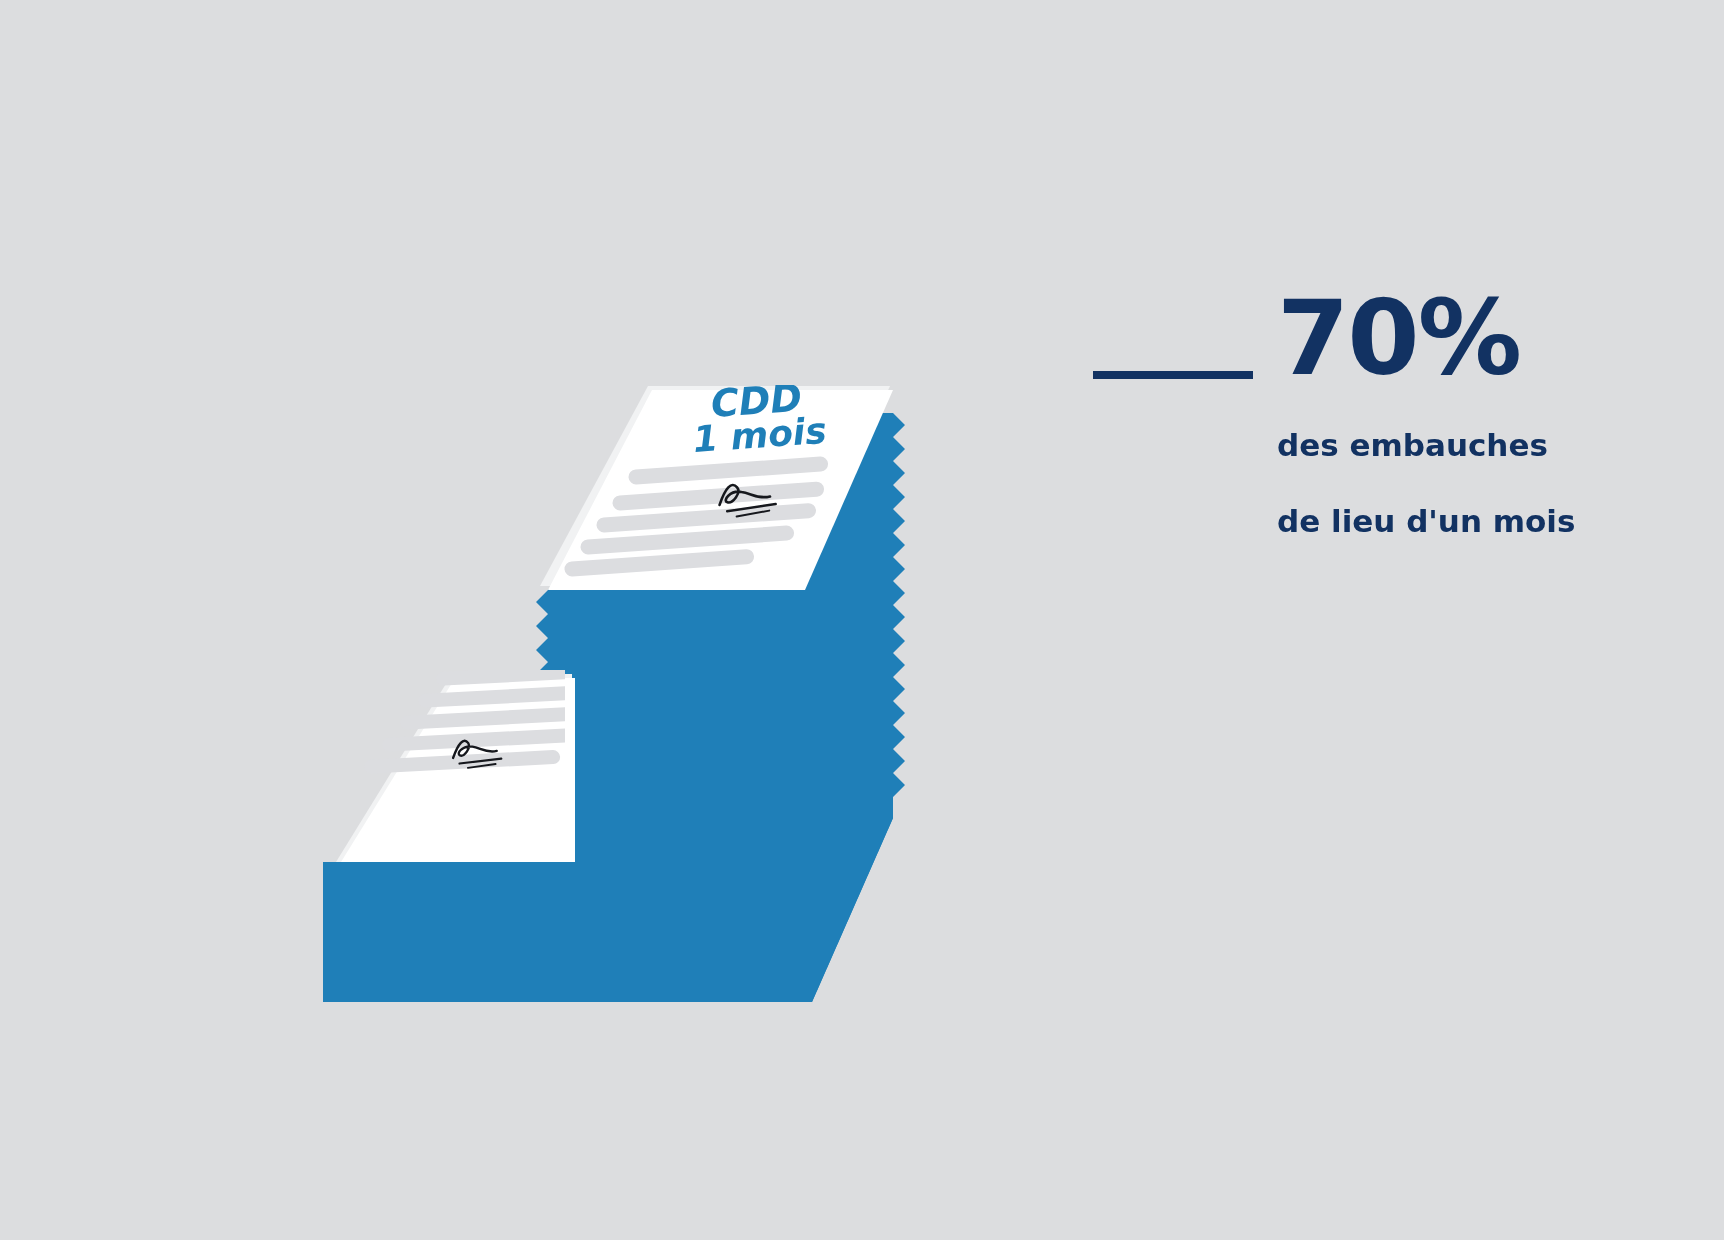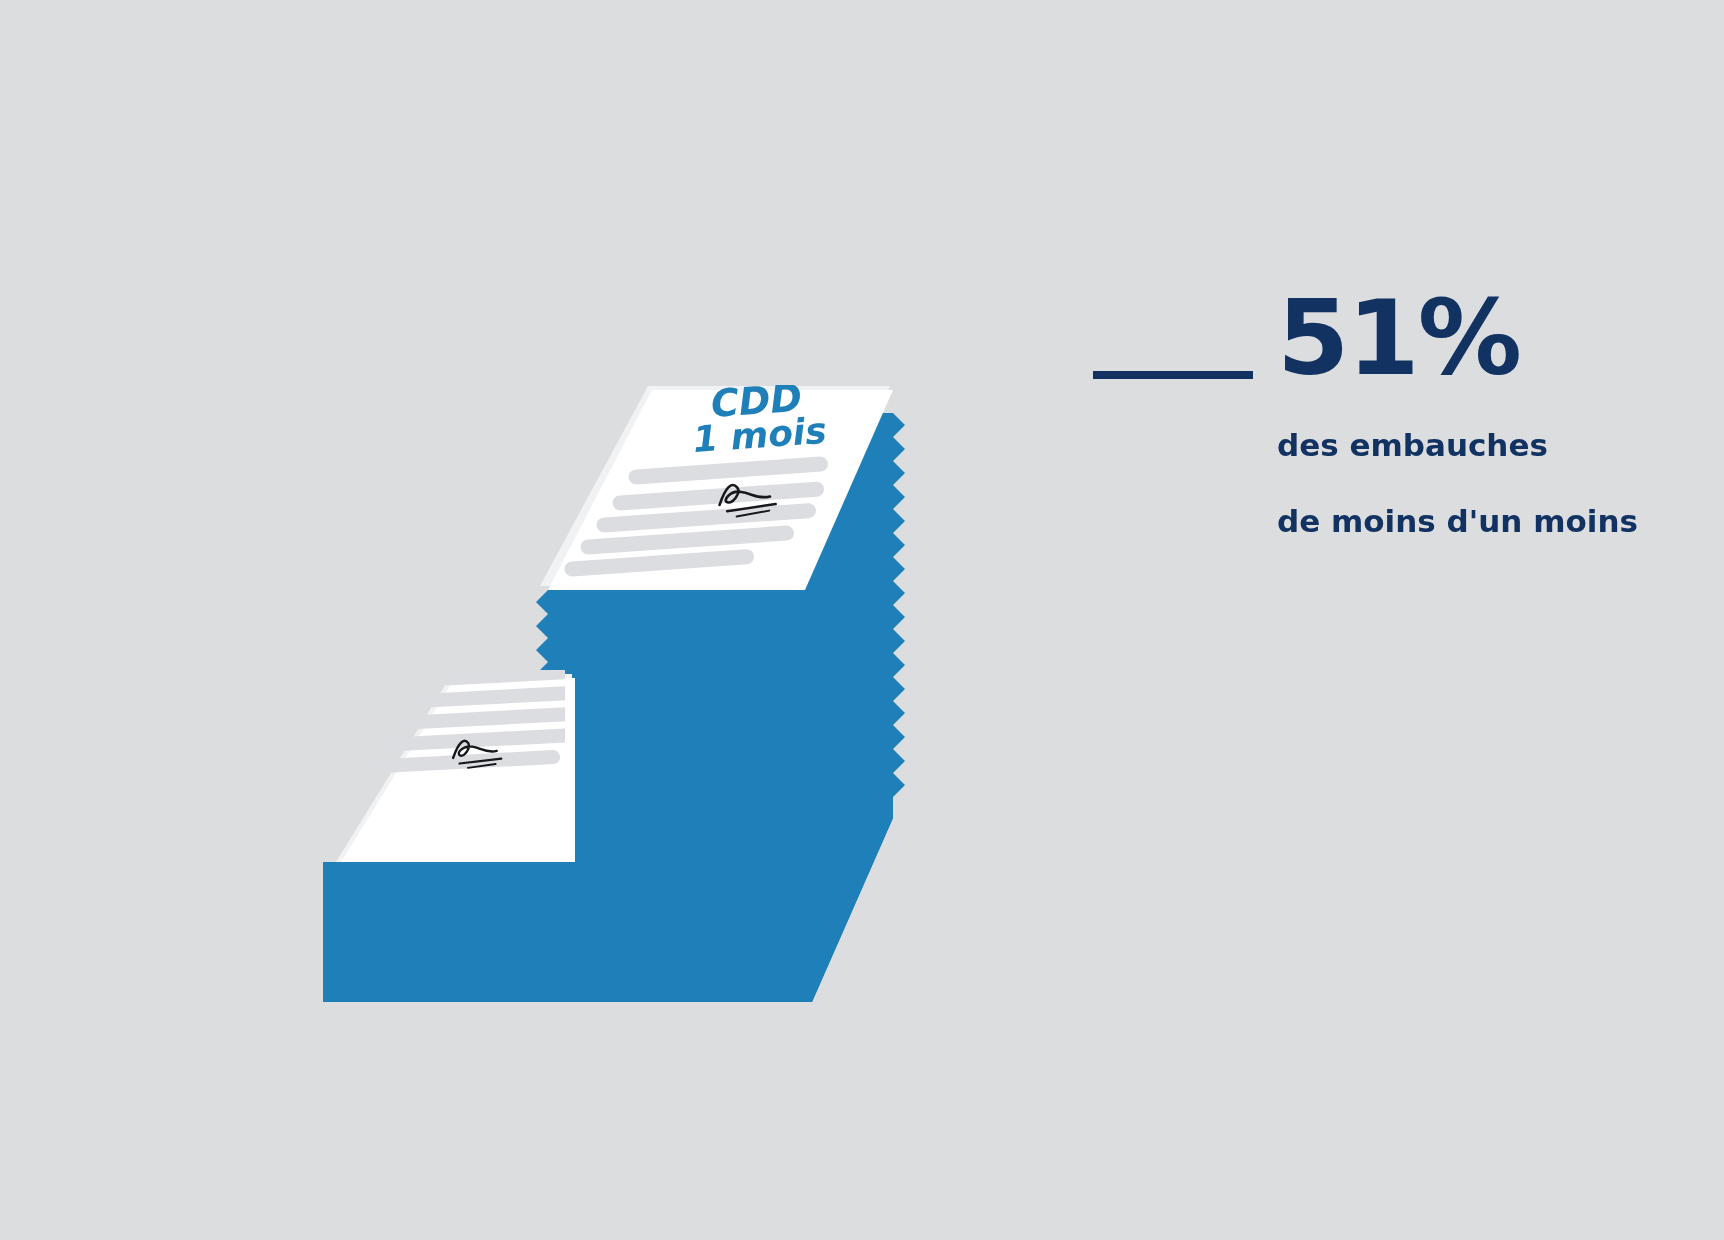--- a/index.html
+++ b/index.html
@@ -171,21 +171,21 @@
           <path d="M16,31 L49,28" fill="none" stroke="#16181d" stroke-width="2" stroke-linecap="round"></path>
         </g>
       </g>
     </g>
 
   </svg>
 
   <div class="callout">
     <div class="stat-row">
       <span class="rule"></span>
-      <span class="stat-value">51%</span>
+      <span class="stat-value">70%</span>
     </div>
     <div class="caption">
       <div>des embauches</div>
-      <div>de moins d'un moins</div>
+      <div>de lieu d'un mois</div>
     </div>
   </div>
 
 </div>
 
 </body></html>

